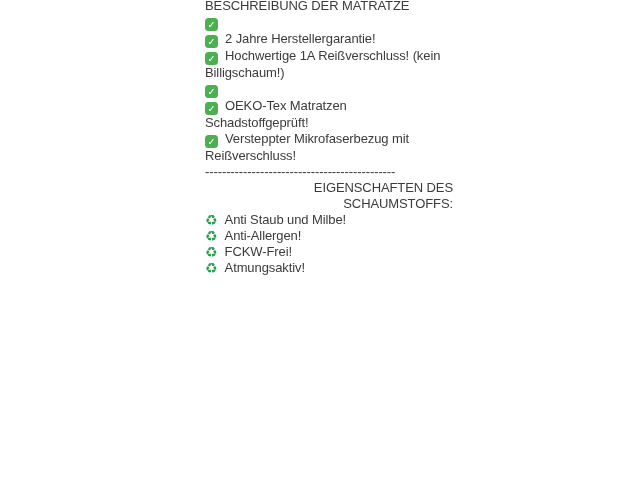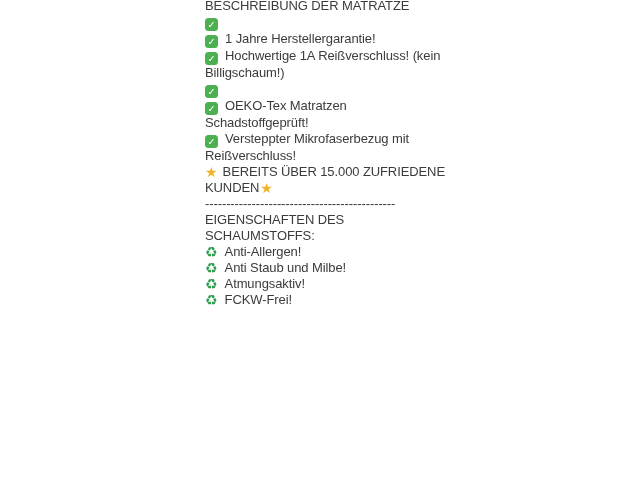--- a/index.html
+++ b/index.html
@@ -31,21 +31,21 @@
   .content p { margin: 0; }
   .heading { margin: 0; }
   .item { margin-top: 12px; }
   .highlight { margin-top: 26px; }
   .separator {
     margin-top: 26px;
     white-space: nowrap;
     overflow: hidden;
     color: var(--text, #3b3b3b);
   }
-  .heading2 { margin-top: 28px; }
+  .heading2 { margin-top: 28px; text-align: right; }
   .prop-first { margin-top: 14px; }
 
   .check-icon {
     display: inline-flex;
     align-items: center;
     justify-content: center;
     width: 13px;
     height: 13px;
     border-radius: 3.5px;
     background: var(--check-green, #4caf50);
@@ -88,21 +88,21 @@
 
     <p class="item">
       <span class="check-icon">
           <span class="check-glyph">✓</span>
         </span>
     </p>
 
     <p class="item">
       <span class="check-icon">
           <span class="check-glyph">✓</span>
-        </span><span>1 Jahre Herstellergarantie!</span>
+        </span><span>2 Jahre Herstellergarantie!</span>
     </p>
 
     <p class="item">
       <span class="check-icon">
           <span class="check-glyph">✓</span>
         </span><span>Hochwertige 1A Reißverschluss! (kein Billigschaum!)</span>
     </p>
 
     <p class="item">
       <span class="check-icon">
@@ -115,38 +115,35 @@
           <span class="check-glyph">✓</span>
         </span><span>OEKO-Tex Matratzen Schadstoffgeprüft!</span>
     </p>
 
     <p class="item">
       <span class="check-icon">
           <span class="check-glyph">✓</span>
         </span><span>Versteppter Mikrofaserbezug mit Reißverschluss!</span>
     </p>
 
-    <p class="highlight">
-      <span class="star-icon star-lead">★</span><span>BEREITS ÜBER 15.000 ZUFRIEDENE KUNDEN</span><span class="star-icon star-trail">★</span>
-    </p>
 
     <p class="separator">---------------------------------------------</p>
 
     <p class="heading2">EIGENSCHAFTEN DES SCHAUMSTOFFS:</p>
+
+    <p class="item">
+      <span class="recycle-icon">♻</span><span>Anti Staub und Milbe!</span>
+    </p>
 
     <p class="item prop-first">
       <span class="recycle-icon">♻</span><span>Anti-Allergen!</span>
     </p>
 
     <p class="item">
-      <span class="recycle-icon">♻</span><span>Anti Staub und Milbe!</span>
+      <span class="recycle-icon">♻</span><span>FCKW-Frei!</span>
     </p>
 
     <p class="item">
       <span class="recycle-icon">♻</span><span>Atmungsaktiv!</span>
     </p>
 
-    <p class="item">
-      <span class="recycle-icon">♻</span><span>FCKW-Frei!</span>
-    </p>
-
   </div>
 </div>
 
 </body></html>

